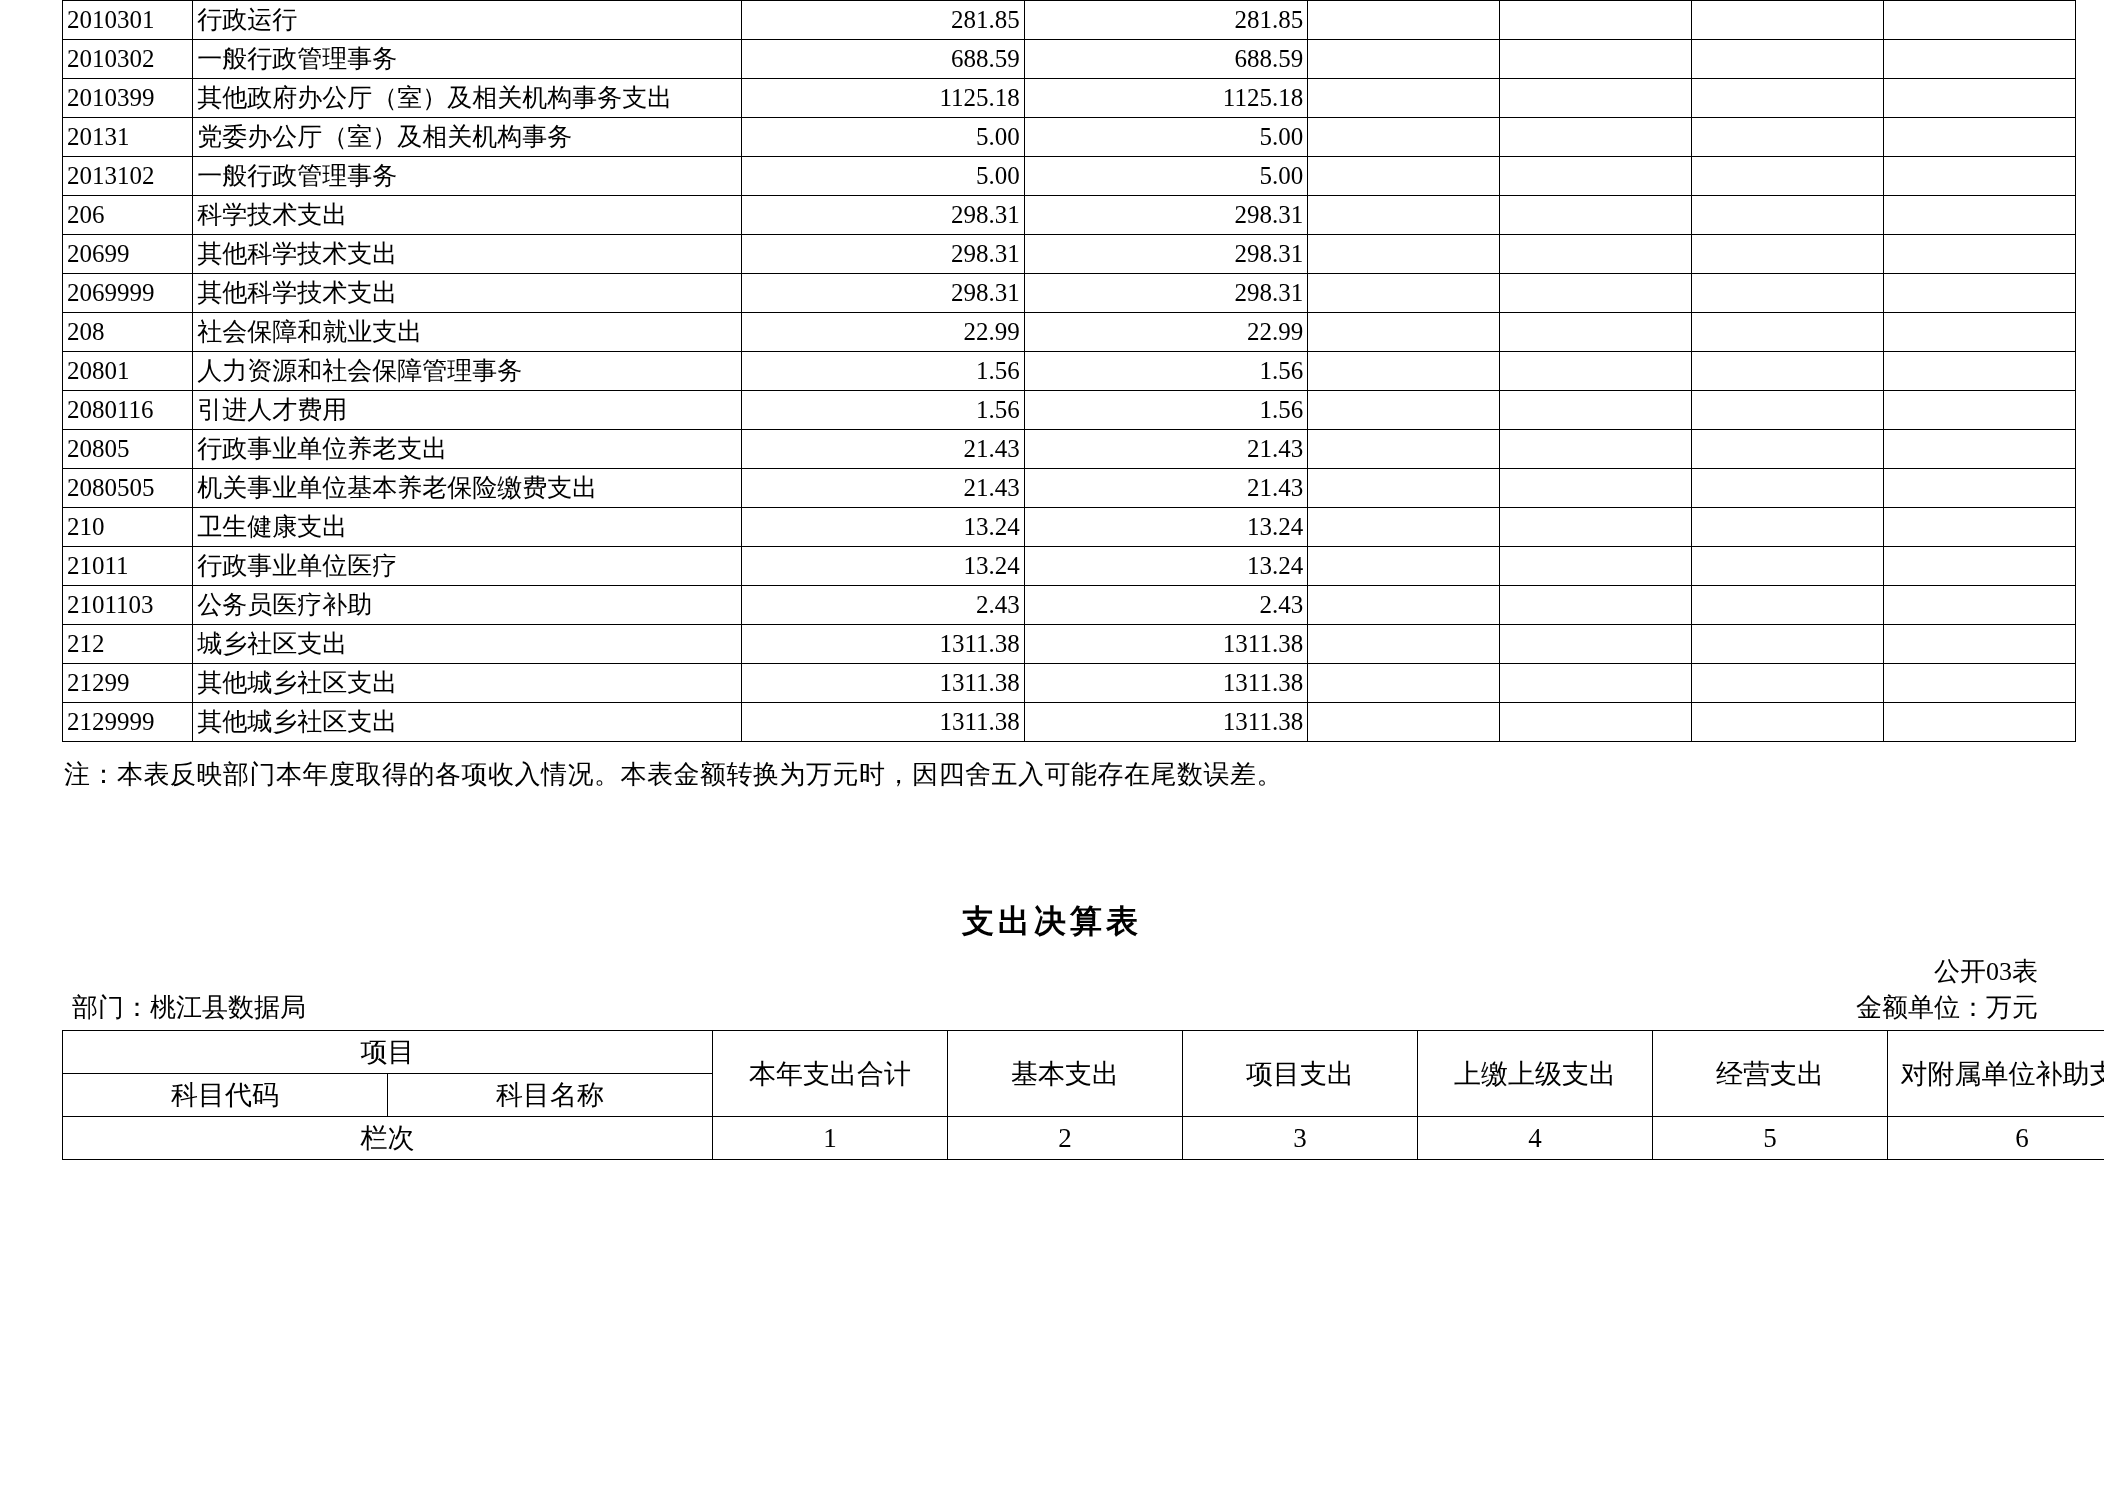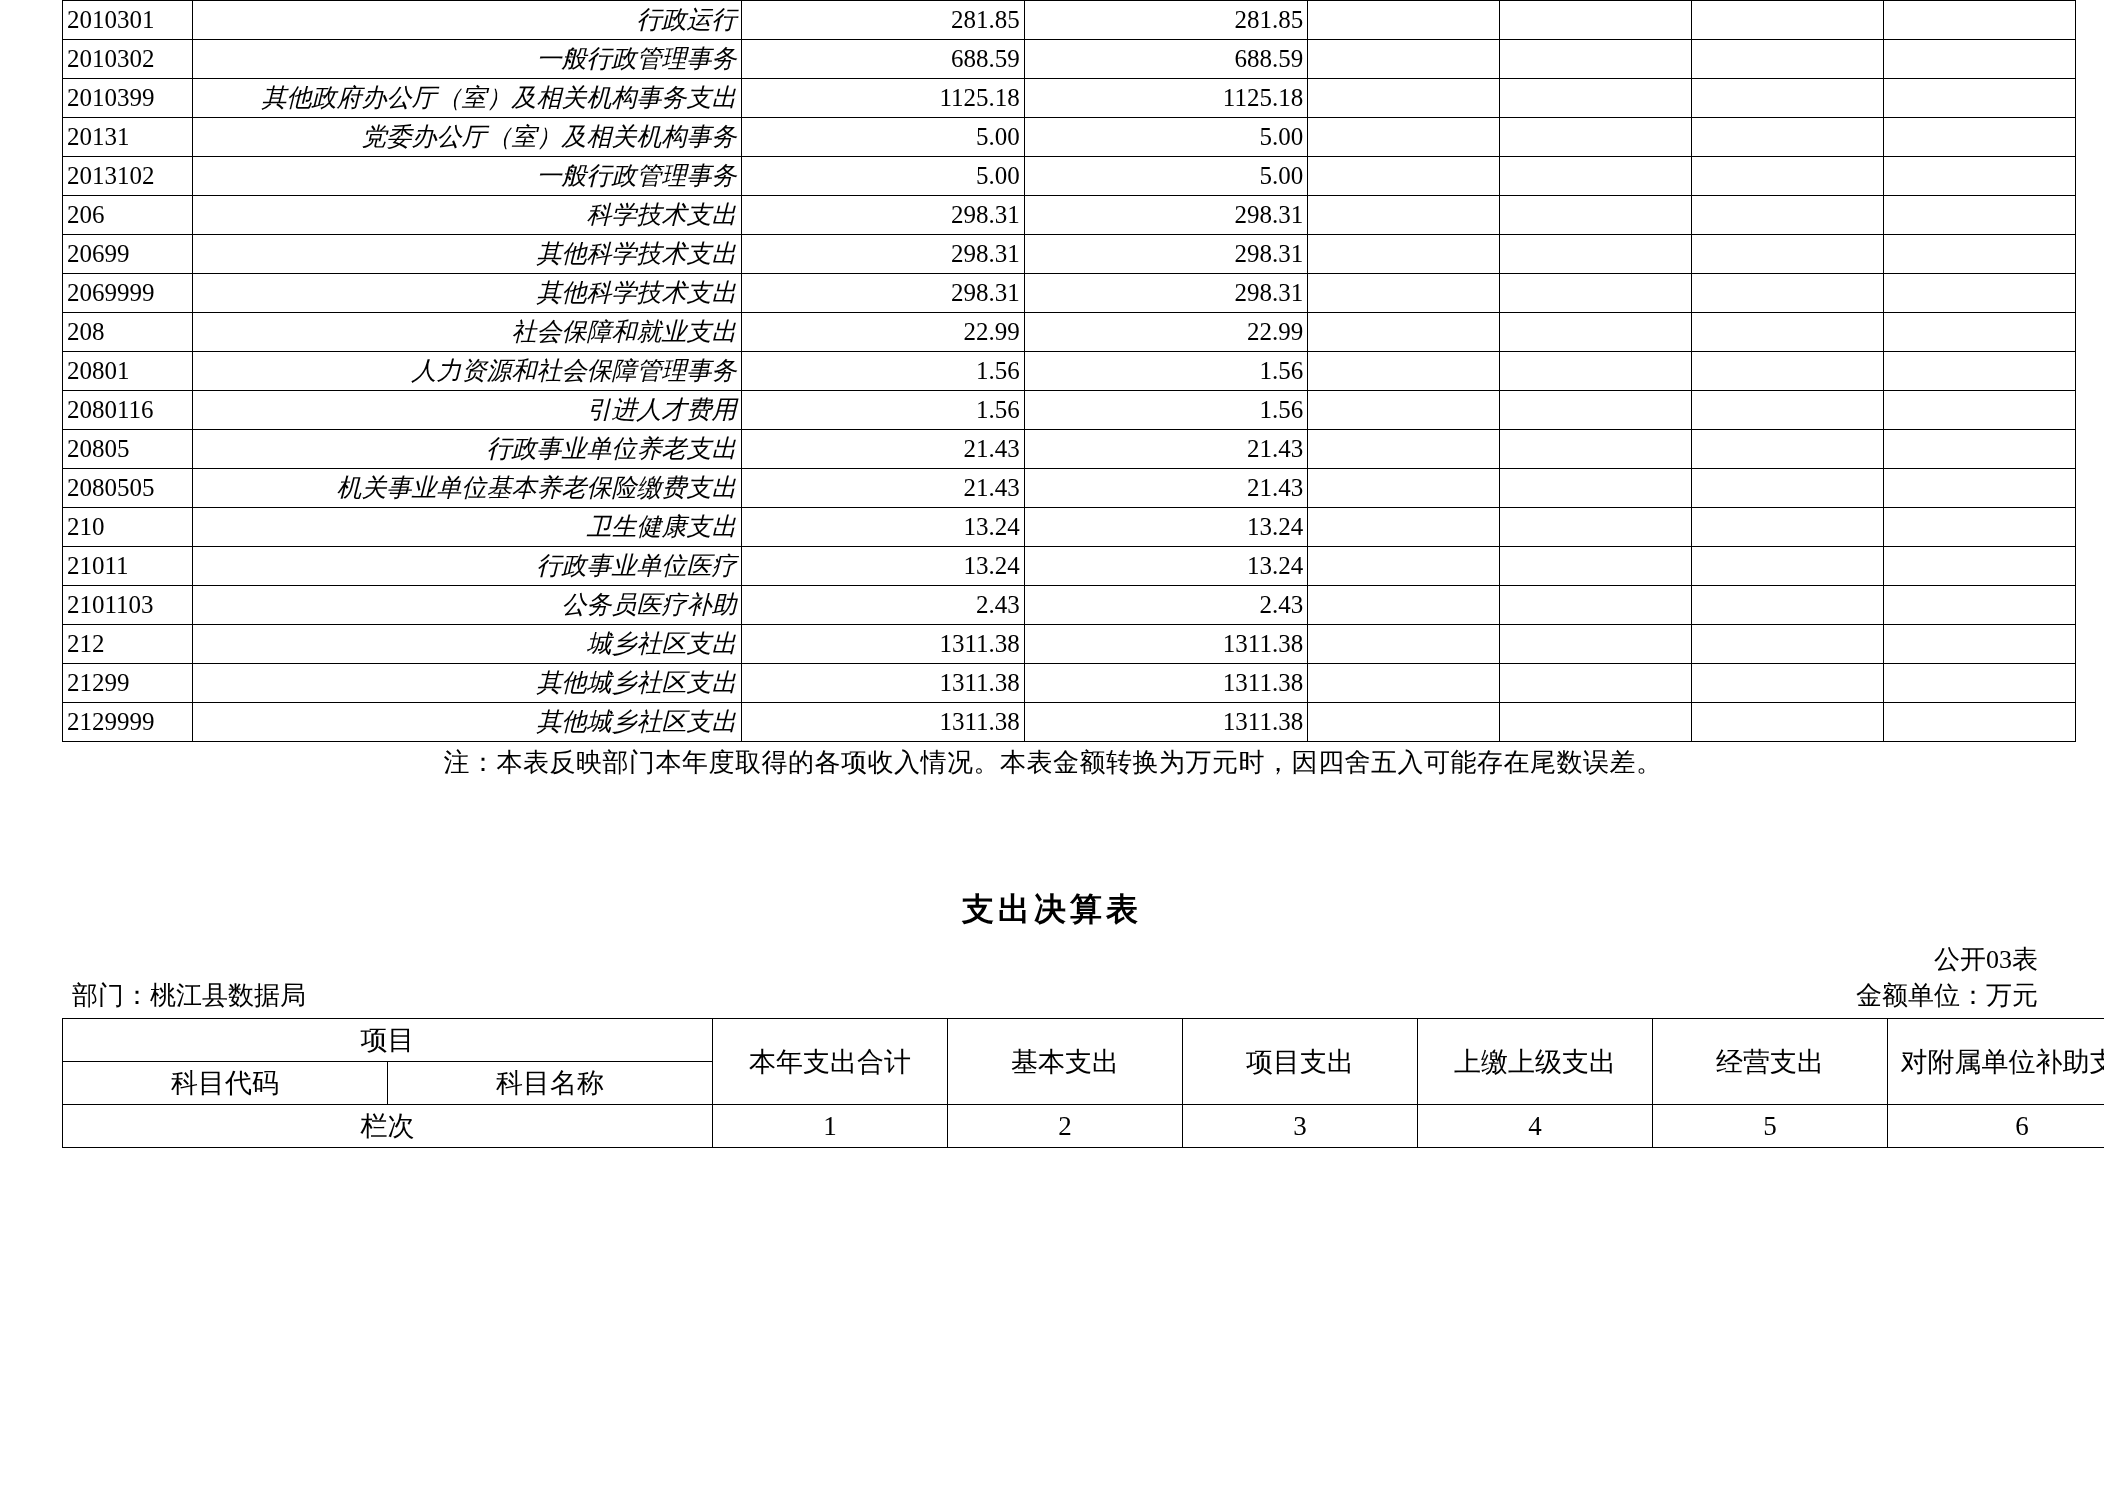--- a/index.html
+++ b/index.html
@@ -34,31 +34,30 @@
     border: 1px solid #000000;
     height: 38px;
     font-size: 25px;
     line-height: 36px;
     padding: 0 4px;
     vertical-align: middle;
     white-space: nowrap;
     overflow: hidden;
   }
   .c-code   { width: 118px; text-align: left; }
-  .c-name   { width: 525px; text-align: right; font-style: italic; }
+  .c-name   { width: 525px; text-align: left; }
   .c-num    { width: 267px; text-align: right; padding-right: 8px; }
   .c-blank  { width: 178px; }
 
   .note {
     font-size: 26px;
     line-height: 34px;
-    margin-top: 4px;
+    margin-top: 16px;
     margin-left: 2px;
     letter-spacing: 0.5px;
-    text-align: center;
   }
 
   
   .spacer { height: 108px; }
 
   .doc-title {
     text-align: center;
     font-family: "DejaVu Serif", "Liberation Serif", serif;
     font-weight: bold;
     font-size: 32px;

